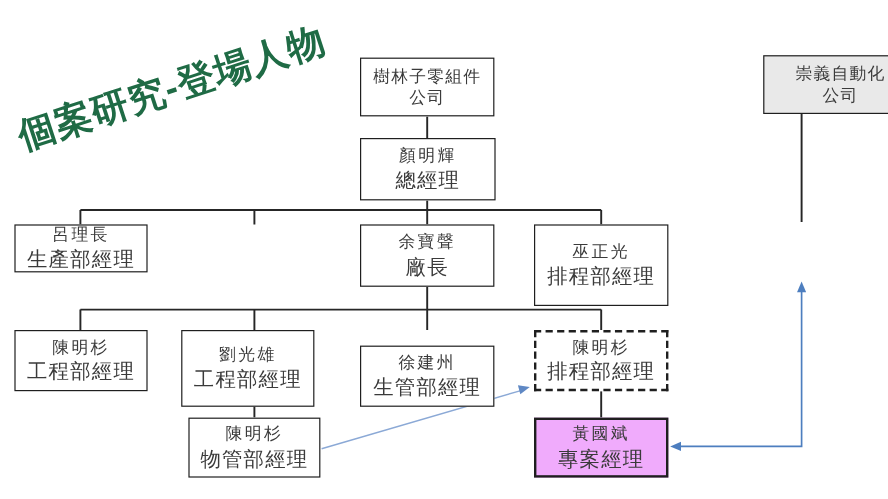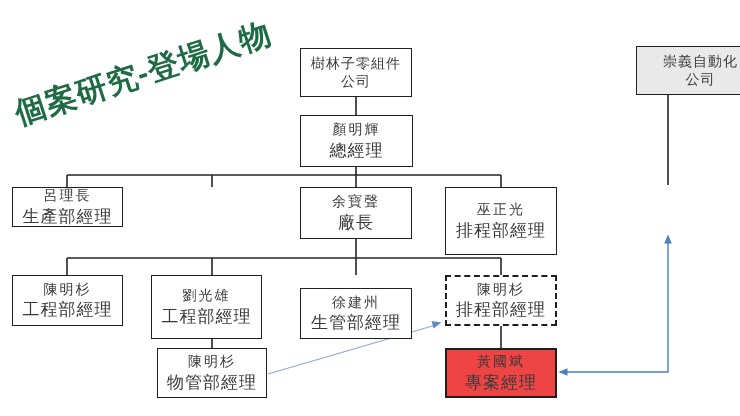--- a/index.html
+++ b/index.html
@@ -15,21 +15,21 @@
   .node{
     position:absolute;box-sizing:border-box;background:#fff;
     border:1.6px solid #1f1f1f;
     display:flex;flex-direction:column;align-items:center;justify-content:center;
     text-align:center;line-height:1.25;
   }
   .node .nm{font-size:14px;letter-spacing:2px;}
   .node .tt{font-size:17px;letter-spacing:1px;margin-top:1px;text-align:right;}
   .node .co{font-size:14px;letter-spacing:1px;}
   .gray{background:#E9E9E9;}
-  .highlight{background:#ef4444;border-width:2.4px;}
+  .highlight{background:#f0abfc;border-width:2.4px;}
   .dashed{border:2px dashed #1f1f1f;}
   .wires{position:absolute;left:0;top:0;}
 </style>
 </head>
 <body>
 
 <div class="canvas">
 
   <svg class="wires" width="740" height="416" viewBox="0 0 740 416">
     <g stroke="#262626" stroke-width="1.6" fill="none">

